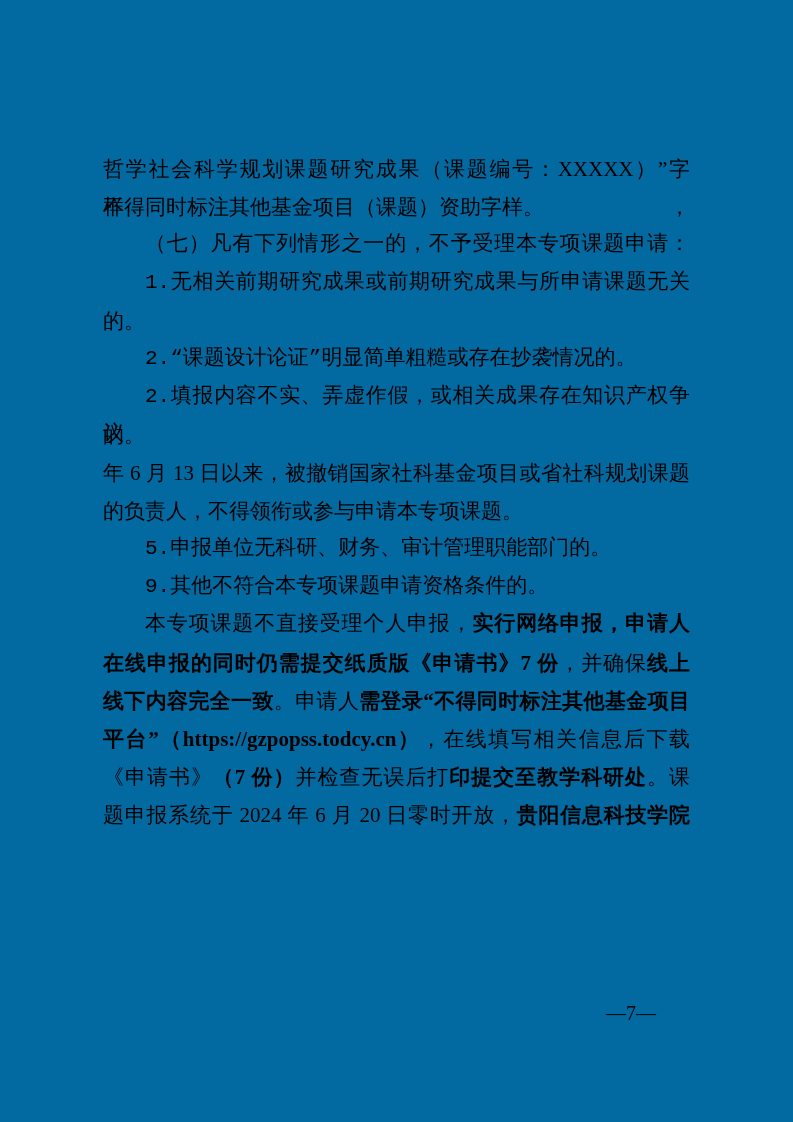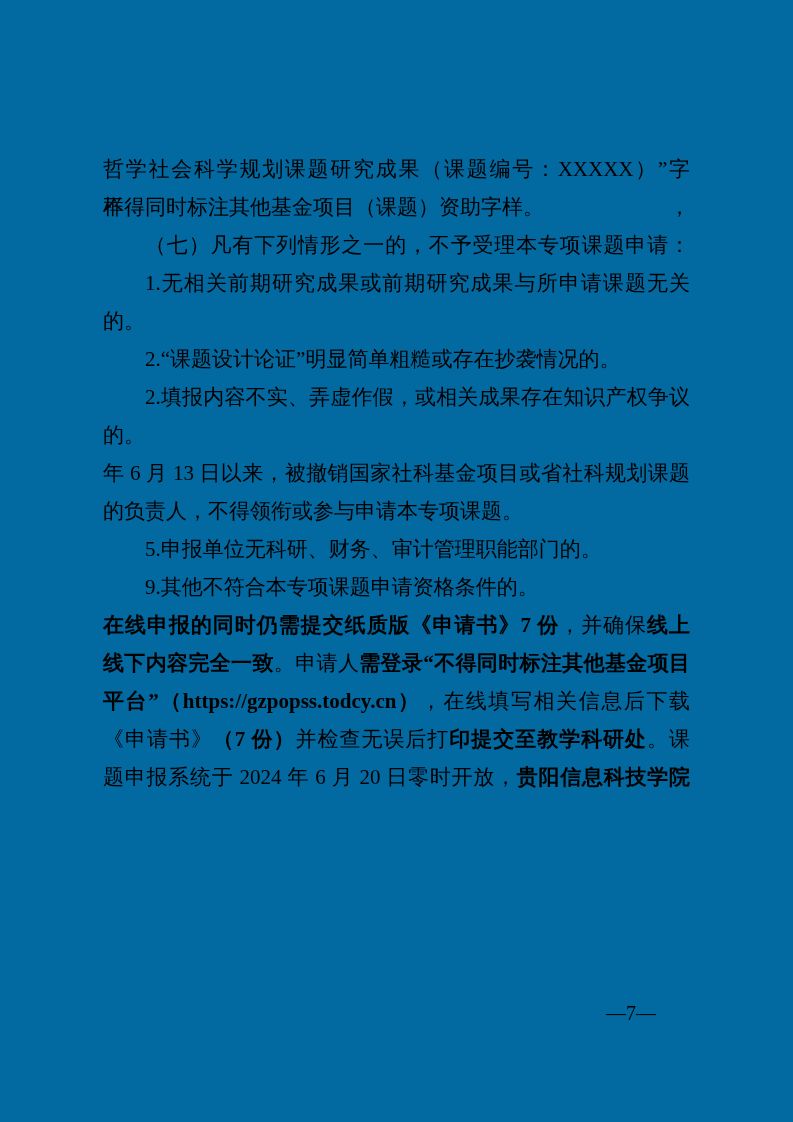--- a/index.html
+++ b/index.html
@@ -18,21 +18,21 @@
   }
   .line{
     font-size:21px;
     line-height:38px;
     height:38px;
     text-align:justify;
     text-align-last:left;
     white-space:normal;
   }
   .line.fill{text-align-last:justify;}
-  .line.indent{text-indent:42px;}
+  .line.indent{text-indent:42px;font-family:Liberation Mono, monospace;}
   .line .b{font-weight:700;}
   .line.heading{
     font-family:"Liberation Sans","DejaVu Sans",sans-serif;
     font-weight:700;
     letter-spacing:1px;
   }
   .pagenum{
     position:absolute;
     left:606px;top:1002px;
     font-size:20px;
@@ -49,20 +49,21 @@
       <div class="line indent fill"><span>（七）凡有下列情形之一的，不予受理本专项课题申请：</span></div>
       <div class="line indent fill"><span>1.无相关前期研究成果或前期研究成果与所申请课题无关</span></div>
       <div class="line"><span>的。</span></div>
       <div class="line indent"><span>2.“课题设计论证”明显简单粗糙或存在抄袭情况的。</span></div>
       <div class="line indent fill"><span>2.填报内容不实、弄虚作假，或相关成果存在知识产权争议</span></div>
       <div class="line"><span>的。</span></div>
       <div class="line fill"><span>年 6 月 13 日以来，被撤销国家社科基金项目或省社科规划课题</span></div>
       <div class="line"><span>的负责人，不得领衔或参与申请本专项课题。</span></div>
       <div class="line indent"><span>5.申报单位无科研、财务、审计管理职能部门的。</span></div>
       <div class="line indent"><span>9.其他不符合本专项课题申请资格条件的。</span></div>
+      <div class="line indent fill"><span>本专项课题不直接受理个人申报，</span><span class="b">实行网络申报，申请人</span></div>
       <div class="line fill"><span class="b">在线申报的同时仍需提交纸质版《申请书》7 份</span><span>，并确保</span><span class="b">线上</span></div>
       <div class="line fill"><span class="b">线下内容完全一致</span><span>。申请人</span><span class="b">需登录“不得同时标注其他基金项目</span></div>
       <div class="line fill"><span class="b">平台”（https://gzpopss.todcy.cn）</span><span>，在线填写相关信息后下载</span></div>
       <div class="line fill"><span>《申请书》</span><span class="b">（7 份）</span><span>并检查无误后打</span><span class="b">印提交至教学科研处</span><span>。课</span></div>
       <div class="line fill"><span>题申报系统于 2024 年 6 月 20 日零时开放，</span><span class="b">贵阳信息科技学院</span></div>
     </div>
   <div class="pagenum">—7—</div>
 </div>
 
 </body></html>

